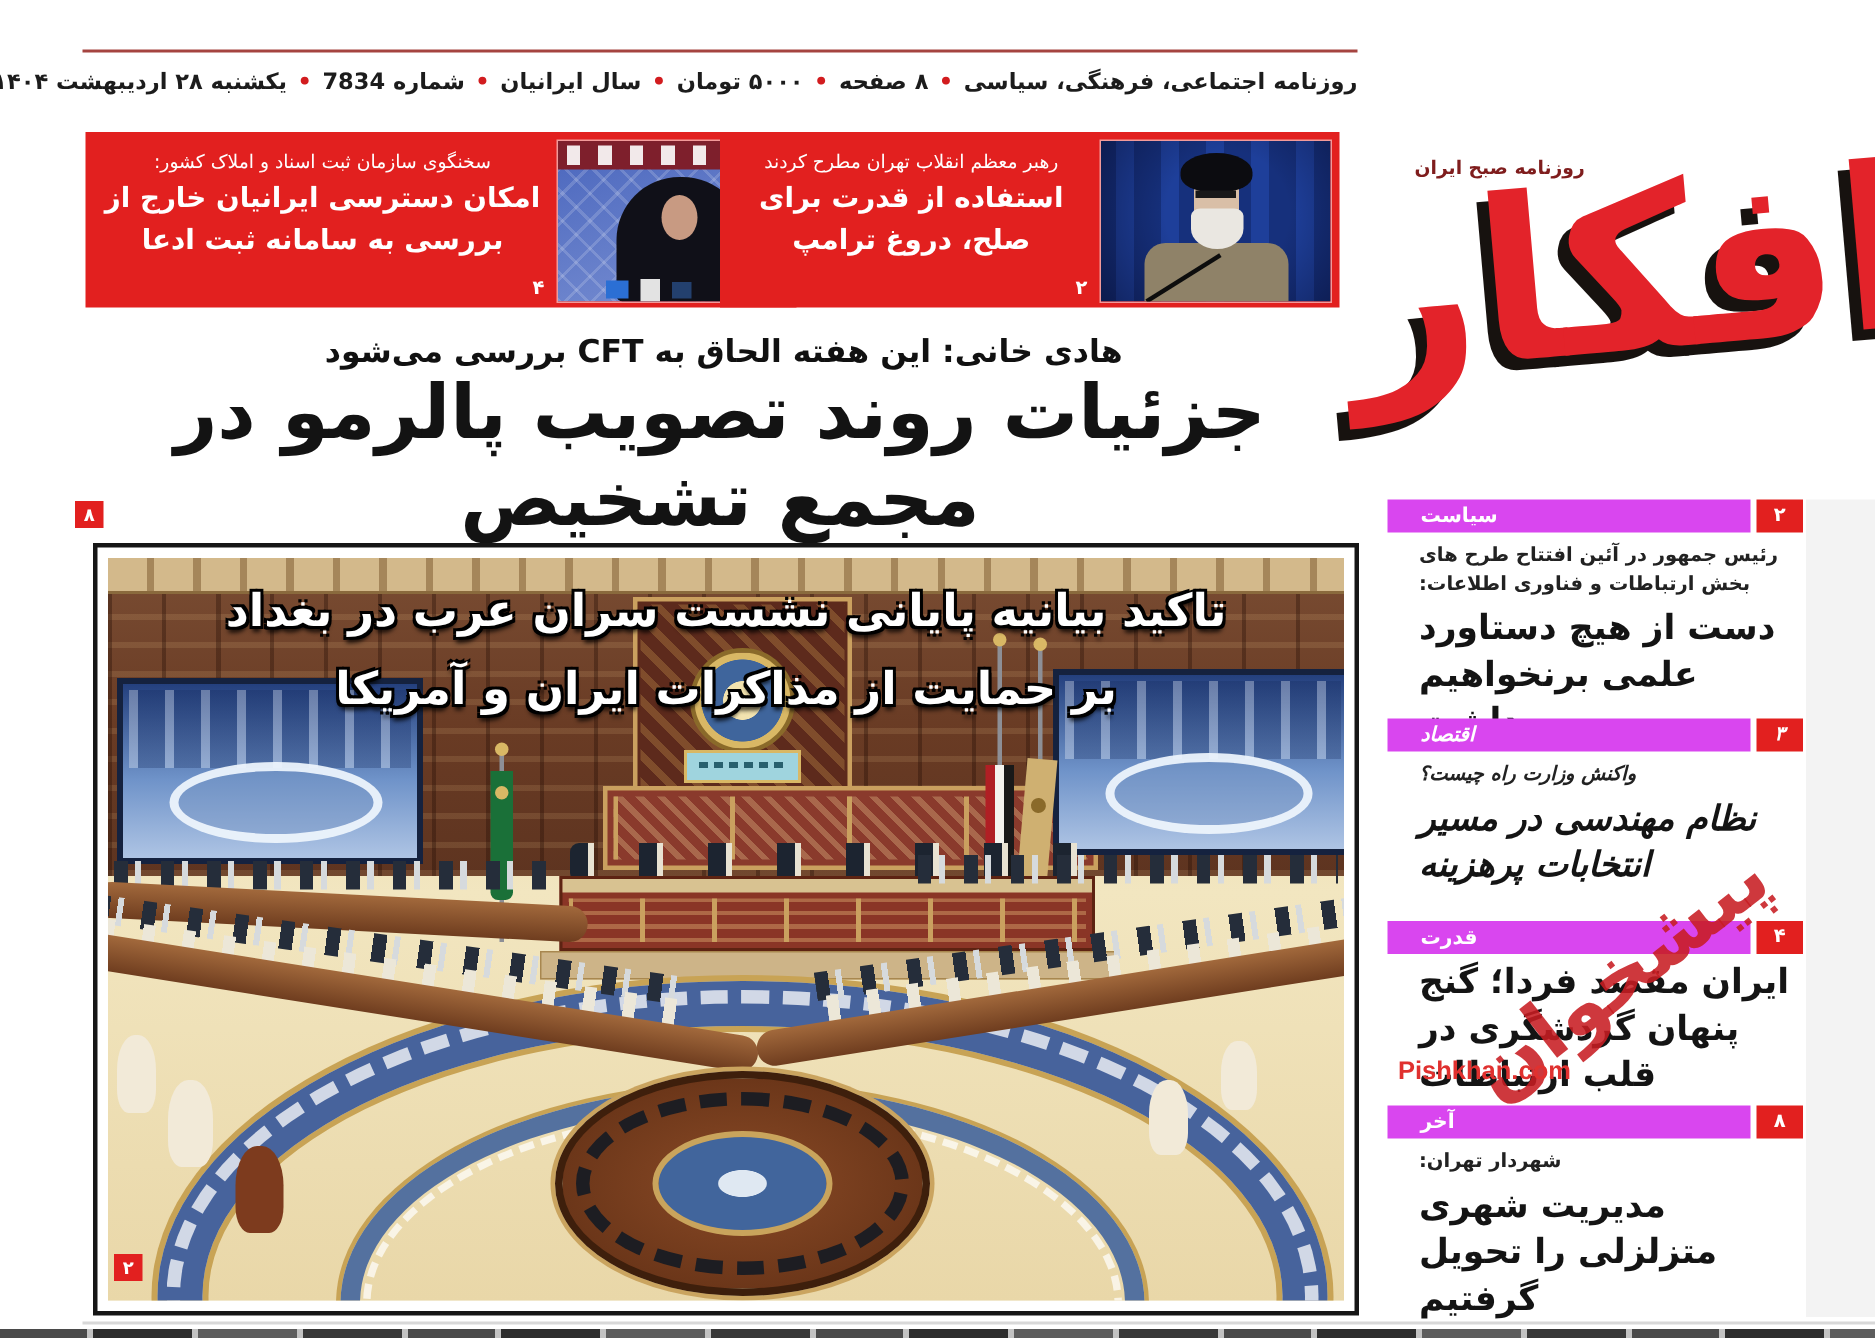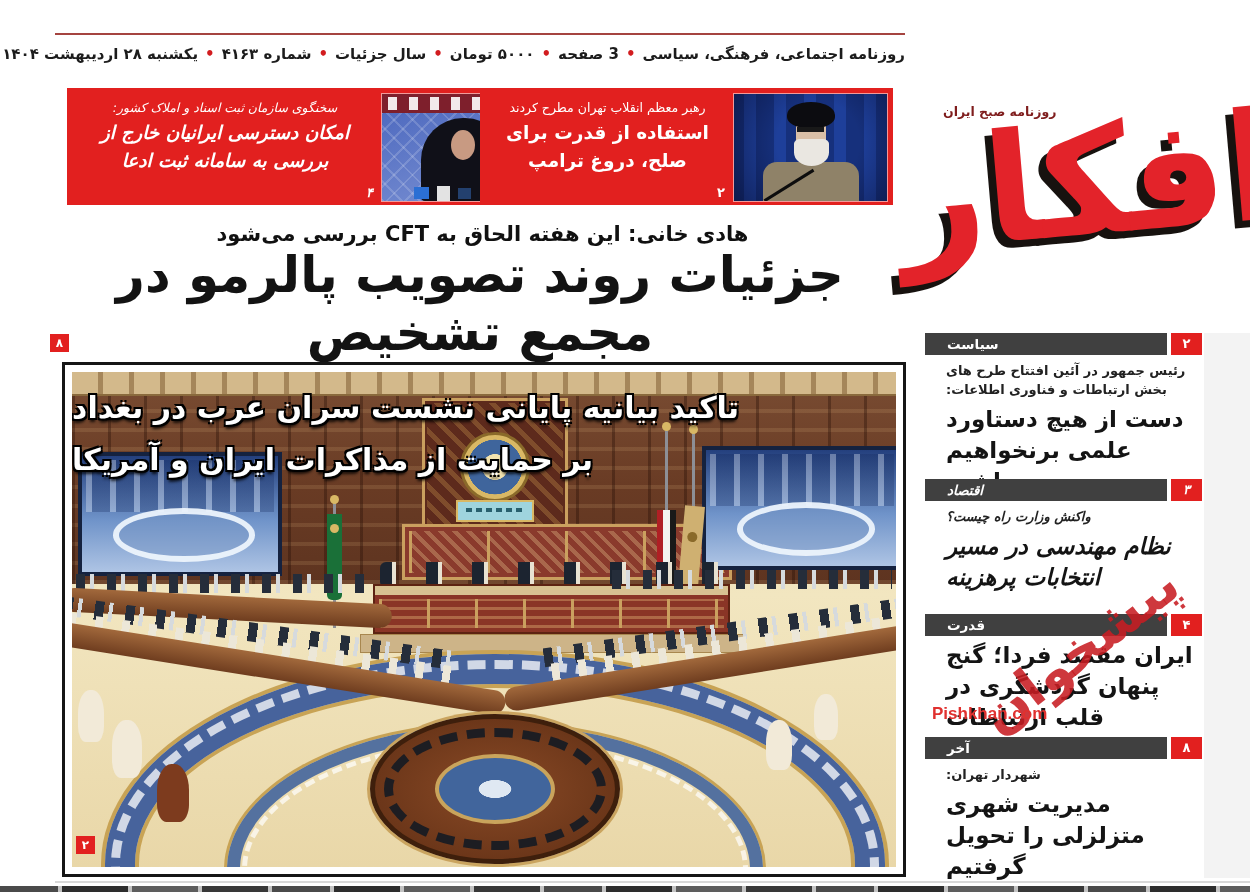--- a/index.html
+++ b/index.html
@@ -15,21 +15,21 @@
 
   
   #logo-block{left:898px;top:28px;width:312px;height:305px;}
   #logo-tagline{position:absolute;left:45px;top:76px;font-size:12.5px;font-weight:bold;color:#7f1d1d;direction:rtl;}
   #logo-text{position:absolute;left:0;top:60px;width:100%;text-align:center;font-size:150px;font-weight:bold;
              color:#e3232a;line-height:1.3;transform:rotate(-5deg);
              text-shadow:-8px 7px 0 #17120f;}
 
   
   .nbox{position:absolute;top:88px;height:117px;background:#e2201f;}
-  #nbox-1{left:67px;width:474px;font-style:italic;}
+  #nbox-1{left:57px;width:474px;}
   #nbox-2{left:480px;width:413px;}
   .nbox-text{position:absolute;left:10px;right:168px;top:6px;bottom:4px;color:#fff;text-align:center;direction:rtl;}
   .nbox-kicker{font-size:12.5px;margin-top:6px;}
   .nbox-title{font-size:18.5px;font-weight:bold;line-height:1.5;margin-top:4px;}
   .nbox-num{position:absolute;right:168px;bottom:5px;color:#fff;font-size:13px;font-weight:bold;}
   .bphoto{position:absolute;right:5px;top:5px;width:153px;height:107px;overflow:hidden;border:1px solid rgba(255,255,255,.55);}
 
   
   #b1-bg{inset:0;background:linear-gradient(160deg,#4a66bd,#7c92d4);}
   #b1-net{inset:0;background:
@@ -144,31 +144,31 @@
   #crowd-r-rear{left:540px;top:198px;width:280px;}
   #crowd-r-front{left:470px;top:250px;width:380px;transform:rotate(-8deg);}
   #robes-r{left:478px;top:266px;width:370px;transform:rotate(-8deg);}
   #band-r-front{left:430px;top:282px;width:440px;transform:rotate(-9deg);}
   .robe{position:absolute;background:#f2ead8;border-radius:45% 45% 30% 30%;}
   #robe-1{left:6px;top:318px;width:26px;height:52px;}
   #robe-2{left:40px;top:348px;width:30px;height:58px;}
   #robe-3{left:85px;top:392px;width:32px;height:58px;background:#7d3b1e;}
   #robe-4{left:742px;top:322px;width:24px;height:46px;}
   #robe-5{left:694px;top:348px;width:26px;height:50px;}
-  .ph-cap{position:absolute;left:0;width:100%;text-align:left;direction:rtl;color:#fff;font-weight:bold;
+  .ph-cap{position:absolute;left:0;width:100%;text-align:center;direction:rtl;color:#fff;font-weight:bold;
       font-size:30px;z-index:60;
       text-shadow:2px 2px 0 #000,-2px 2px 0 #000,2px -2px 0 #000,-2px -2px 0 #000,0 4px 3px rgba(0,0,0,.8);}
   #ph-cap1{top:18px;} #ph-cap2{top:70px;}
   #photo-chip{left:4px;bottom:13px;z-index:70;}
 
   
   .sec{position:absolute;left:925px;width:277px;}
   #sec-0{top:333px;} #sec-1{top:479px;font-style:italic;} #sec-2{top:614px;} #sec-3{top:737px;}
   .sec-bar{display:flex;height:22px;}
-  .sec-bar-label{flex:1;background:#404040;color:#fff;font-size:13.5px;font-weight:bold;line-height:22px;
+  .sec-bar-label{flex:1;background:#d946ef;color:#fff;font-size:13.5px;font-weight:bold;line-height:22px;
       direction:rtl;text-align:left;padding-left:22px;}
   .sec-gap{width:4px;}
   .sec-num{width:31px;background:#e2201f;color:#fff;text-align:center;line-height:22px;font-size:13px;font-weight:bold;}
   .sec-kicker{margin-top:7px;padding-left:21px;direction:rtl;text-align:left;font-size:13px;font-weight:bold;
       color:#222;line-height:1.45;}
   .sec-title{margin-top:4px;padding-left:21px;direction:rtl;text-align:left;font-size:23px;font-weight:bold;
       color:#141414;line-height:1.35;}
 
   
   #wm-text{left:962px;top:618px;font-size:54px;font-weight:bold;color:rgba(199,28,34,.88);
@@ -186,27 +186,27 @@
 </head>
 <body>
 
 <div id="page">
 
   <div class="abs" id="top-rule"></div>
 
   <div class="abs" id="masthead">
     <span>روزنامه اجتماعی، فرهنگی، سیاسی</span>
     <span class="msep"></span>
-    <span>3 صفحه</span>
+    <span>۸ صفحه</span>
     <span class="msep"></span>
     <span>۵۰۰۰ تومان</span>
     <span class="msep"></span>
-    <span>سال جزئیات</span>
-    <span class="msep"></span>
-    <span>شماره ۴۱۶۳</span>
+    <span>سال ایرانیان</span>
+    <span class="msep"></span>
+    <span>شماره 7834</span>
     <span class="msep"></span>
     <span>یکشنبه ۲۸ اردیبهشت ۱۴۰۴</span>
   </div>
 
   <div class="abs" id="logo-block">
     <div id="logo-tagline">روزنامه صبح ایران</div>
     <div id="logo-text">افکار</div>
   </div>
 
   <div class="nbox" id="nbox-1">

